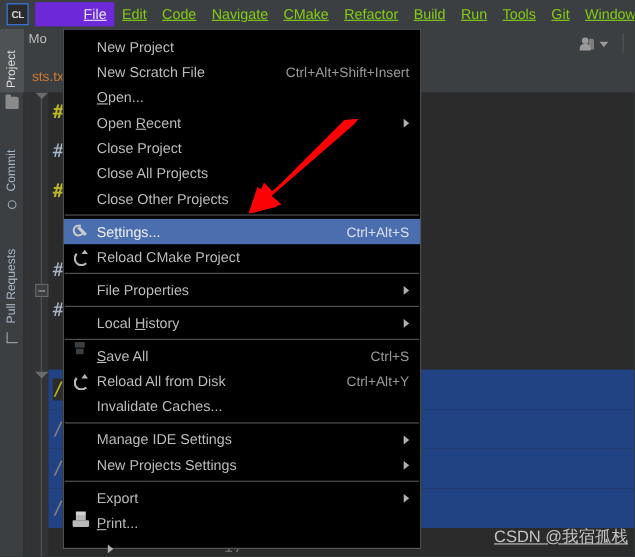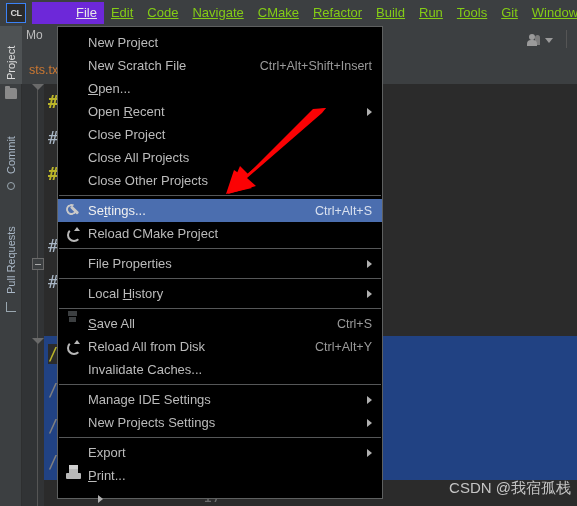--- a/index.html
+++ b/index.html
@@ -229,20 +229,21 @@
   .hl-token { background: #6e6b3e; }
 
   
   .watermark {
     position: absolute; right: 6px; bottom: 8px;
     color: #d2d2d2;
     font-size: 15px;
     opacity: 0.92;
     z-index: 20;
     white-space: nowrap;
+    text-decoration: underline;
   }
 
   
   .linenum-peek {
     position: absolute; left: 203px; bottom: 0px;
     color: #6a6a6a; font-size: 15px;
     font-family: "DejaVu Sans Mono", monospace;
     z-index: 25;
   }
 

